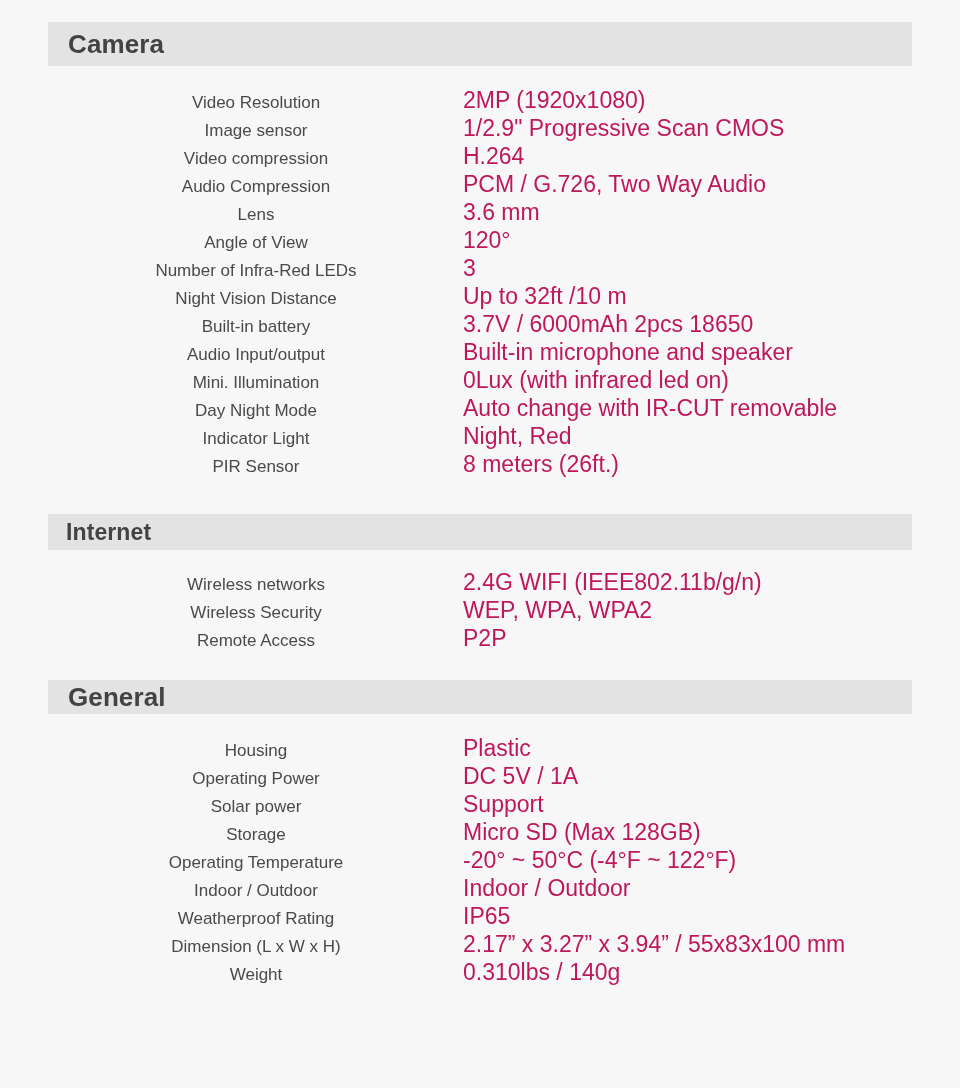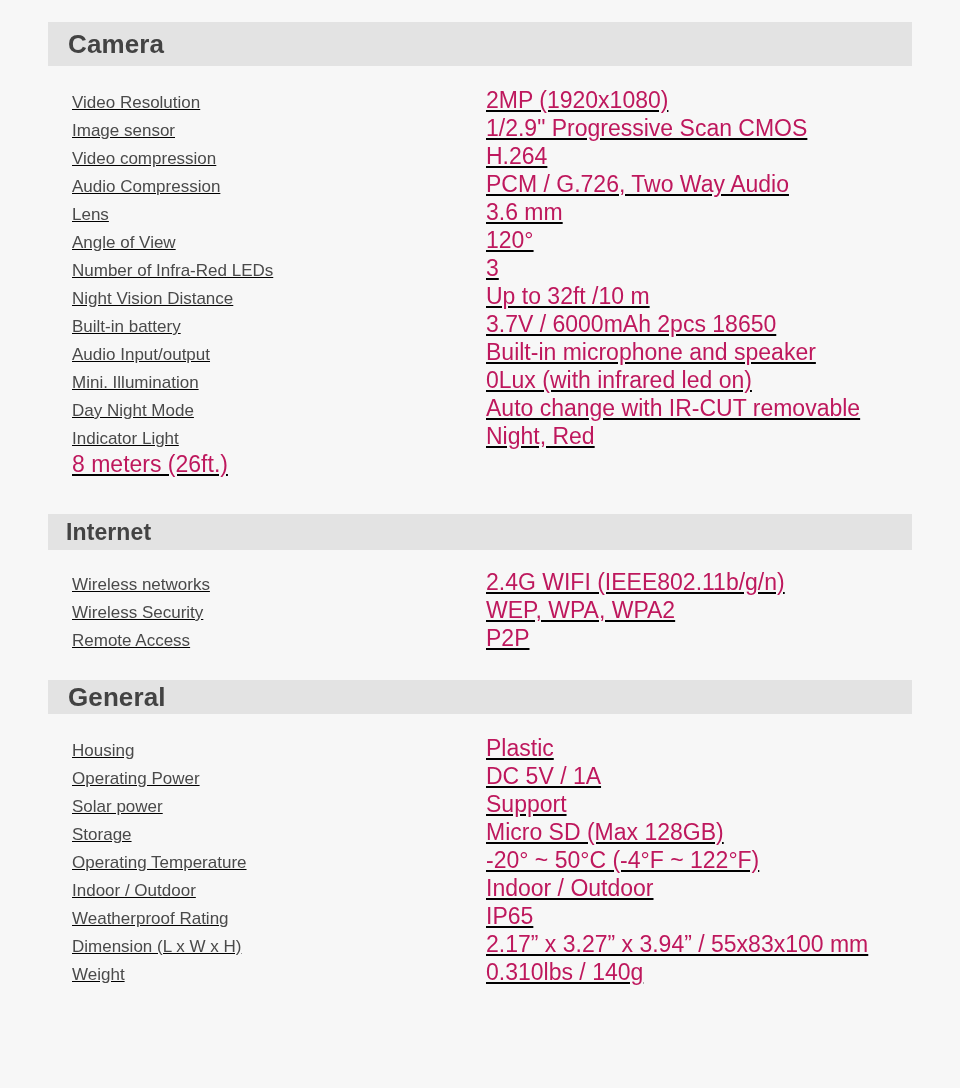--- a/index.html
+++ b/index.html
@@ -15,20 +15,21 @@
     overflow: hidden;
   }
   .sheet {
     position: relative;
     width: 960px;
     height: 1088px;
     box-sizing: border-box;
   }
   .section {
     width: 100%;
+    text-align: center;
   }
   .section-header {
     margin-left: 48px;
     width: 864px;
     background: #e3e3e3;
     box-sizing: border-box;
     display: flex;
     align-items: center;
   }
   .section-header .title {
@@ -55,22 +56,21 @@
 
   
   .sec-general .section-header {
     height: 34px;
     padding-left: 20px;
     margin-top: 0;
   }
   .sec-general .section-header .title { font-size: 26px; }
 
   .rows {
-    padding-left: 72px;
-    text-decoration: underline;
+    padding-left: 49px;
   }
   .spec-row {
     display: flex;
     align-items: baseline;
     height: 28px;
     line-height: 28px;
   }
   .spec-label {
     width: 414px;
     flex: 0 0 414px;
@@ -145,20 +145,21 @@
         </div>
         <div class="spec-row">
           <span class="spec-label">Day Night Mode</span>
           <span class="spec-value">Auto change with IR-CUT removable</span>
         </div>
         <div class="spec-row">
           <span class="spec-label">Indicator Light</span>
           <span class="spec-value">Night, Red</span>
         </div>
         <div class="spec-row">
+          <span class="spec-label">PIR Sensor</span>
           <span class="spec-value">8 meters (26ft.)</span>
         </div>
       </div>
   </div>
 
   <div class="section sec-internet">
     <div class="section-header">
       <span class="title">Internet</span>
     </div>
     <div class="rows">

